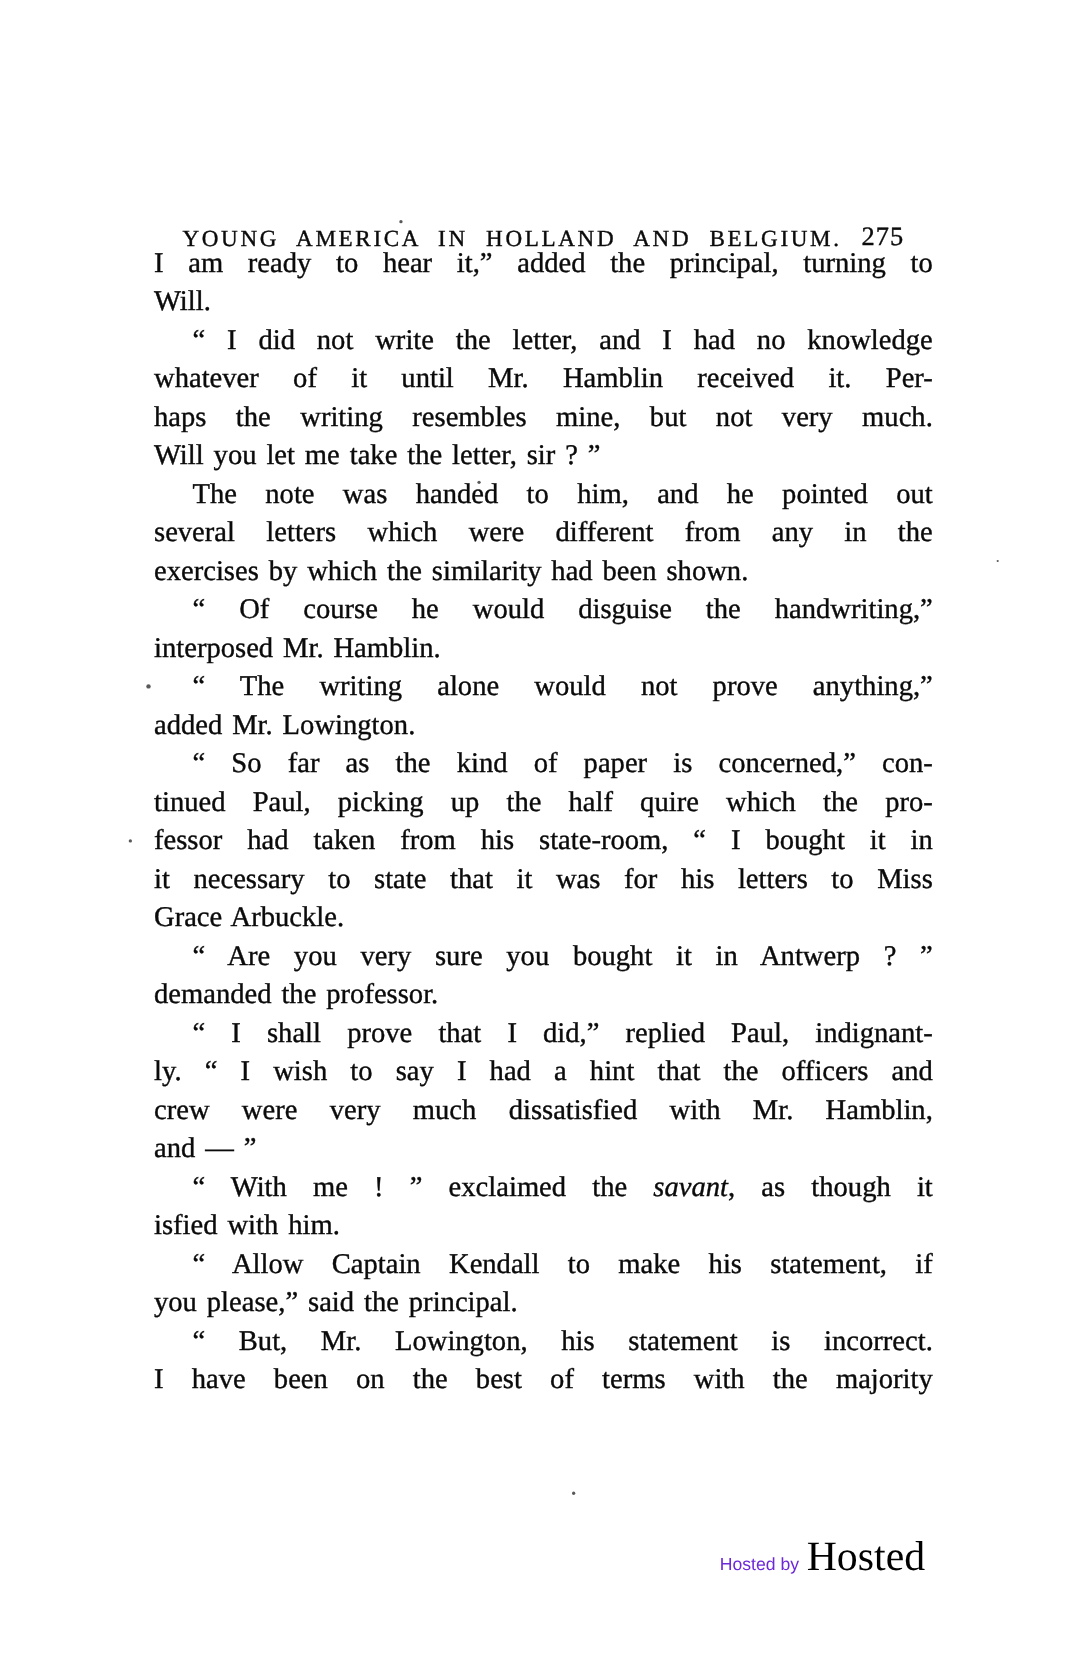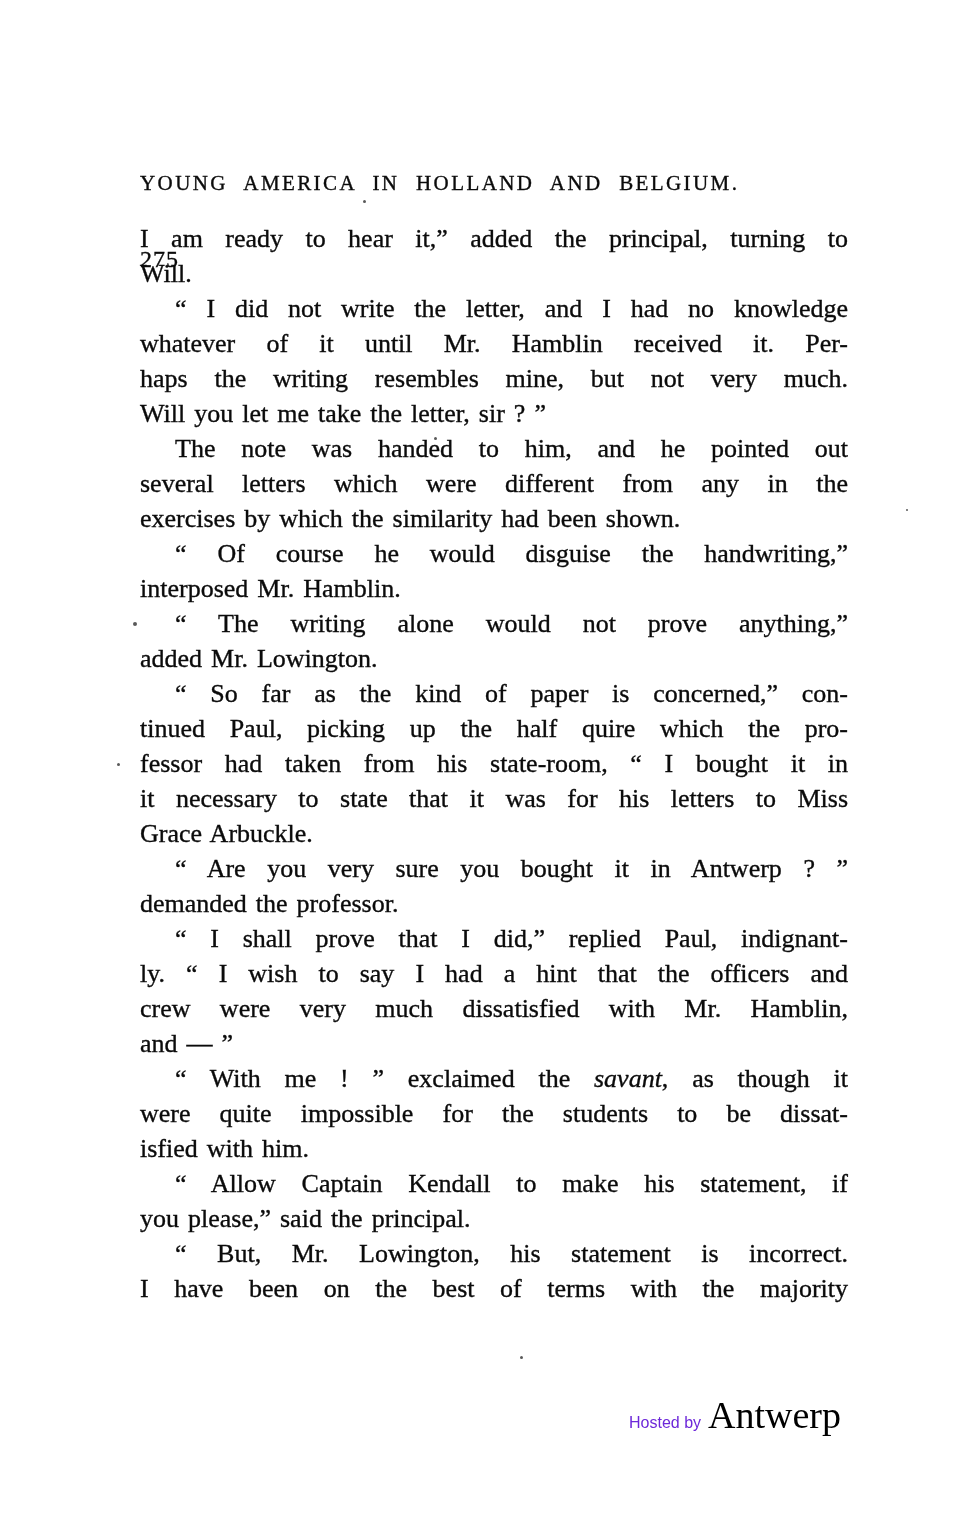--- a/index.html
+++ b/index.html
@@ -13,27 +13,26 @@
     overflow: hidden;
     -webkit-text-stroke: 0.35px currentColor;
   }
   .running-head {
     position: absolute;
     top: 171px;
     left: 140px;
     width: 708px;
     display: flex;
     justify-content: center;
-    align-items: flex-start;
+    align-items: flex-end;
     gap: 18px;
     font-size: 21px;
     letter-spacing: 2.4px;
     word-spacing: 9px;
     white-space: nowrap;
-    flex-direction: column;
   }
   .running-head .folio {
     font-size: 24px;
     letter-spacing: 1px;
     word-spacing: 0;
     margin-top: 32px;
   }
   .page-body {
     position: absolute;
     top: 221px;
@@ -110,33 +109,32 @@
       <div class="line">fessor had taken from his state-room, “ I bought it in</div>
       <div class="line">it necessary to state that it was for his letters to Miss</div>
       <div class="line plain">Grace Arbuckle.</div>
       <div class="line indent">“ Are you very sure you bought it in Antwerp ? ”</div>
       <div class="line plain">demanded the professor.</div>
       <div class="line indent">“ I shall prove that I did,” replied Paul, indignant-</div>
       <div class="line">ly.  “ I wish to say I had a hint that the officers and</div>
       <div class="line">crew were very much dissatisfied with Mr. Hamblin,</div>
       <div class="line plain">and — ”</div>
       <div class="line indent">“ With me ! ” exclaimed the <em>savant</em>, as though it</div>
-      <div class="line">were quite impossible for the students to be dissat-</div>
       <div class="line plain">isfied with him.</div>
       <div class="line indent">“ Allow Captain Kendall to make his statement, if</div>
       <div class="line plain">you please,” said the principal.</div>
       <div class="line indent">“ But, Mr. Lowington, his statement is incorrect.</div>
       <div class="line">I have been on the best of terms with the majority</div>
     </div>
 
   <div class="speck" style="left:363px;top:200px;width:3px;height:3px;"></div>
   <div class="speck" style="left:133px;top:622px;width:4px;height:4px;"></div>
   <div class="speck" style="left:117px;top:763px;width:3px;height:3px;"></div>
   <div class="speck" style="left:434px;top:437px;width:3px;height:3px;"></div>
   <div class="speck" style="left:906px;top:509px;width:2px;height:2px;"></div>
   <div class="speck" style="left:520px;top:1356px;width:3px;height:3px;"></div>
 
   <div class="watermark">
     <span class="hosted-by">Hosted by</span>
-    <span class="google-logo">Antwerp</span>
+    <span class="google-logo">Hosted</span>
   </div>
 
 </div>
 
 </body></html>

